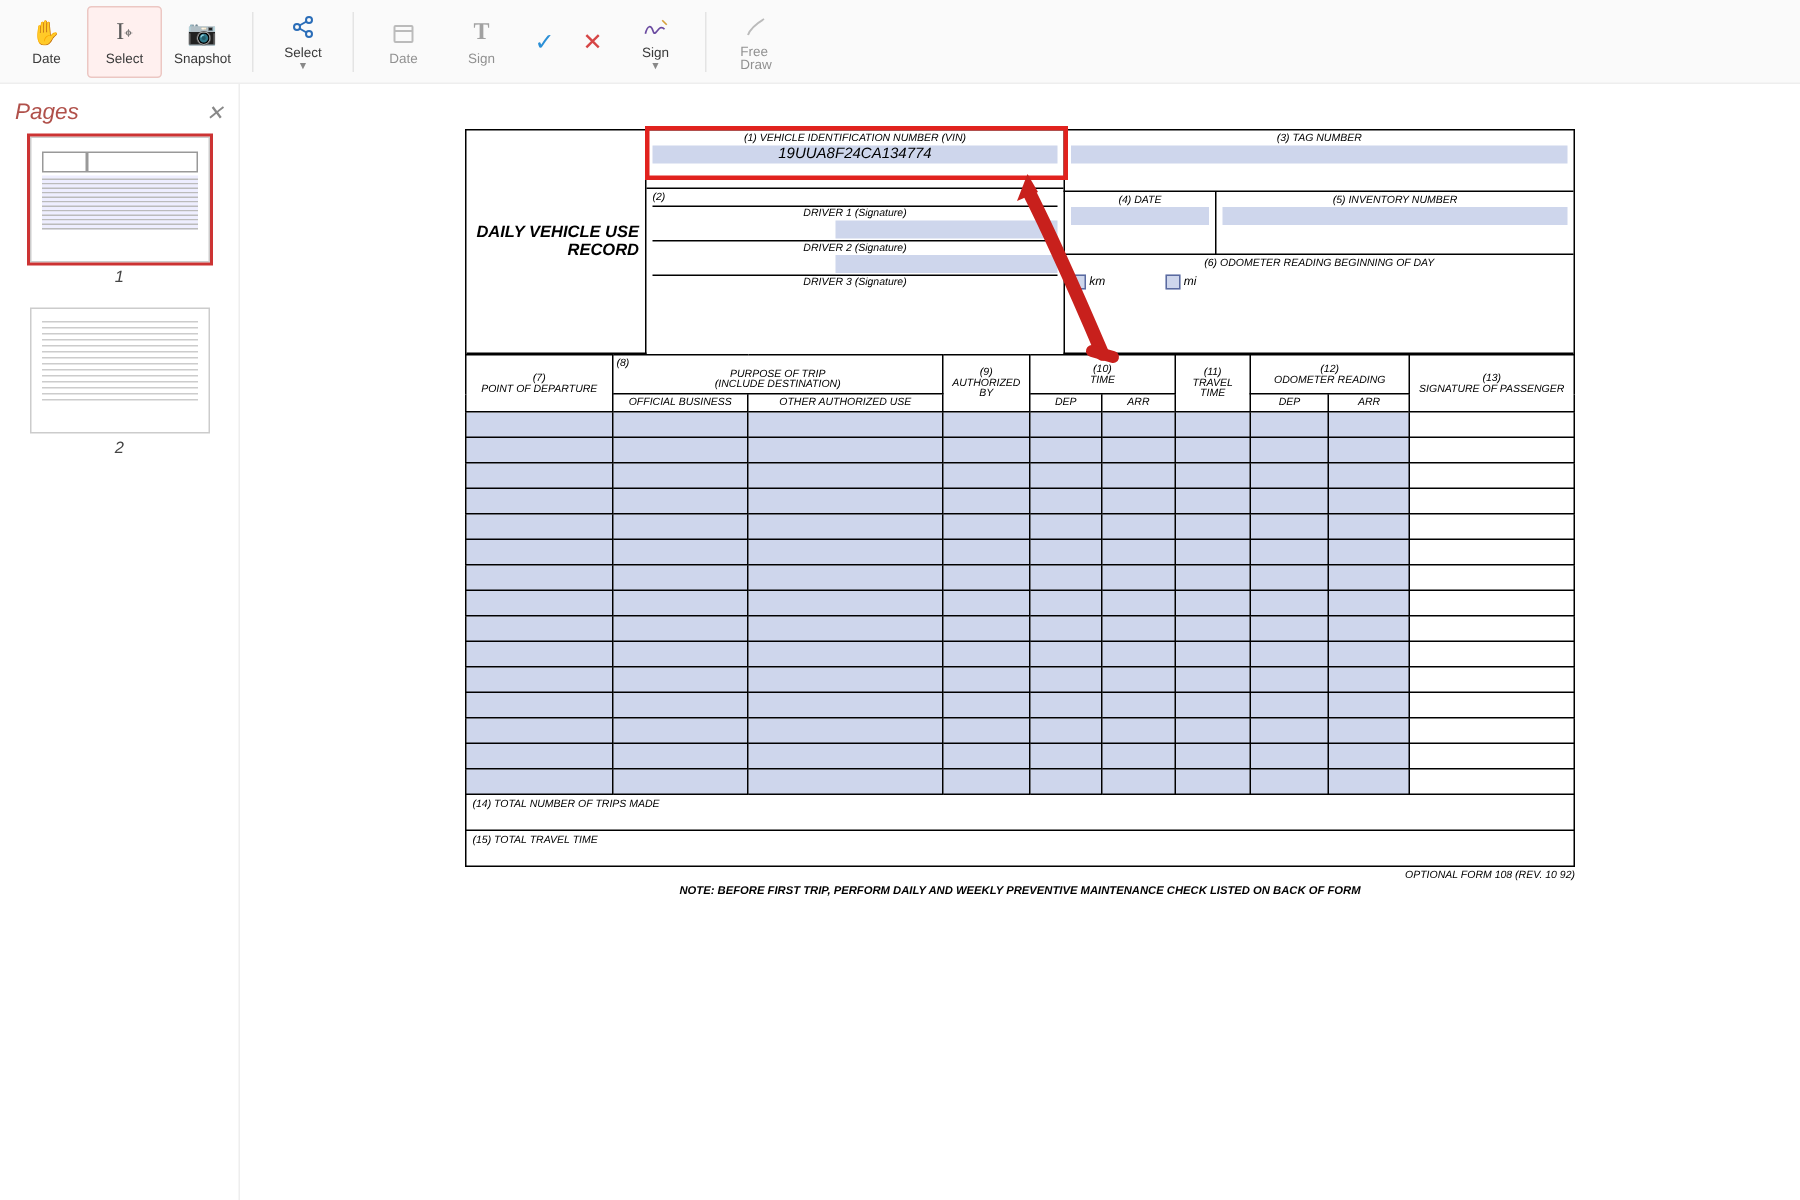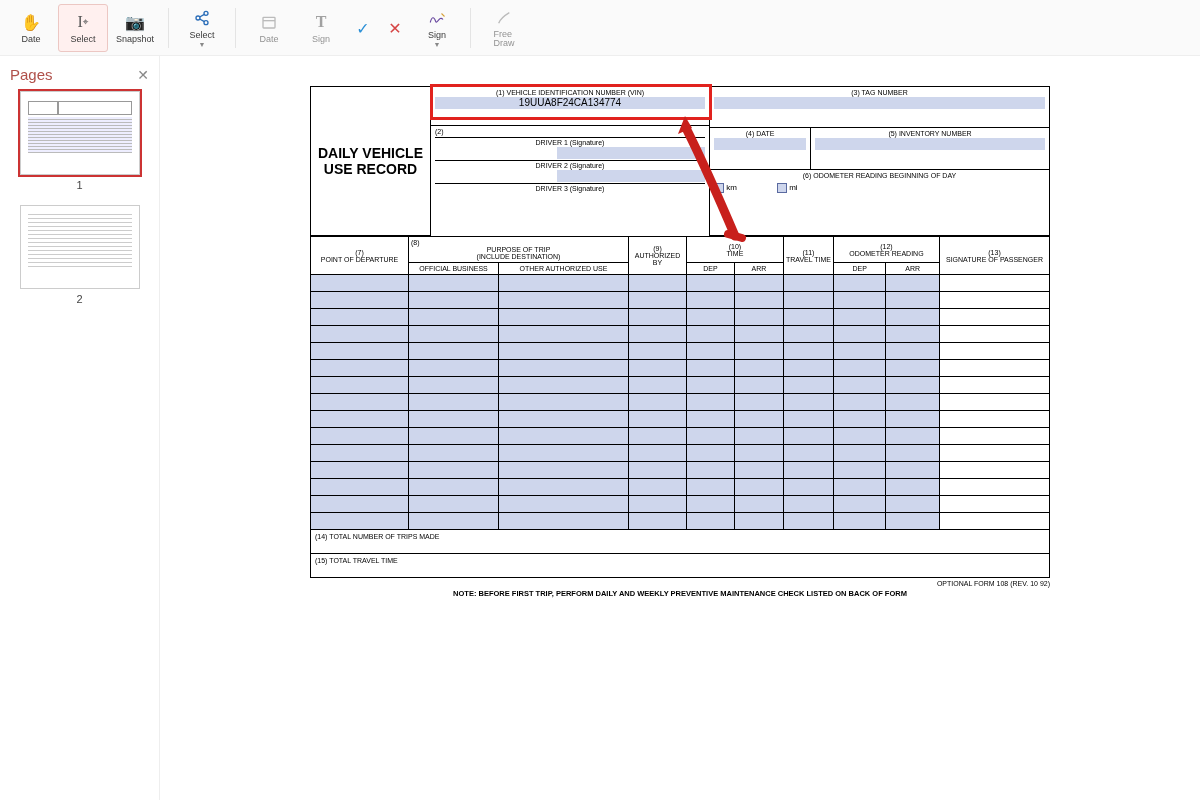--- a/index.html
+++ b/index.html
@@ -6,41 +6,41 @@
   html, body { margin:0; padding:0; font-family: Arial, Helvetica, sans-serif; background:#fff; height:800px; width:1200px; overflow:hidden;}
   
   .toolbar { height:56px; background:#fafafa; border-bottom:1px solid #eee; display:flex; align-items:flex-start; padding:4px 6px; gap:2px; }
   .tool { width:50px; height:48px; display:flex; flex-direction:column; align-items:center; justify-content:center; font-size:9px; color:#3a3a3a; border-radius:3px; cursor:pointer; position:relative;}
   .tool.selected { background:#fff0ef; border:1px solid #ecc7c3;}
   .tool .ic { height:20px; display:flex; align-items:center; justify-content:center; font-size:16px; color:#5a5a5a;}
   .tool .lbl { margin-top:2px; }
   .tool .caret { font-size:7px; color:#888; margin-top:1px;}
   .vsep { width:1px; height:40px; background:#e4e4e4; margin:4px 6px;}
   
-  .body { display:flex; height:744px; }
+  .body { display:flex; height:744px;font-style:italic; }
   .thumbs { width:160px; border-right:1px solid #eee; background:#fff; padding:10px 10px; }
   .thumbs-hdr { display:flex; justify-content:space-between; align-items:center; color:#b0504a; font-size:15px; margin-bottom:8px;}
   .thumbs-hdr .x { color:#888; cursor:pointer; font-size:14px;}
   .thumb { width:120px; height:84px; border:1px solid #ccc; background:#fff; margin:0 auto 4px auto; display:flex; align-items:center; justify-content:center; position:relative;}
   .thumb.sel { outline:2px solid #c33; }
   .thumb-lbl { text-align:center; font-size:11px; color:#444; margin-bottom:14px;}
   .thumb-form { width:108px; height:72px; background:#fff; position:relative; font-size:3px; }
   .thumb-form .hdr { position:absolute; top:4px; left:2px; width:30px; height:14px; border:0.5px solid #999;}
   .thumb-form .hdr2 { position:absolute; top:4px; left:32px; right:2px; height:14px; border:0.5px solid #999;}
   .thumb-form .grid1 { position:absolute; top:20px; left:2px; right:2px; bottom:4px; }
   .thumb-form .grid1 .r { height:3px; border-bottom:0.5px solid #bbb; background:#eef;}
   .thumb2-form { width:108px; height:72px; background:#fff; position:relative;}
   .thumb2-form .r { height:4px; border-bottom:0.5px solid #ccc; margin:0 2px;}
   
   .viewer { flex:1; background:#fff; padding:30px 30px 0 30px; display:flex; justify-content:center; overflow:hidden;}
   .page { width:740px; background:#fff; position:relative; font-size:8px; color:#000;}
   
   .form-top { display:flex; border:1px solid #000; border-bottom:none;}
   .leftbox { width:120px; display:flex; flex-direction:column;}
-  .leftbox .title1 { flex:1; border-right:1px solid #000; border-bottom:1px solid #000; display:flex; align-items:center; justify-content:center; text-align:center; font-weight:bold; font-size:14px; padding:4px;}
+  .leftbox .title1 { flex:1; border-right:1px solid #000; border-bottom:1px solid #000; display:flex; align-items:center; justify-content:center; text-align:right; font-weight:bold; font-size:11px; padding:4px;}
   .leftbox .title2 { flex:1; border-right:1px solid #000; display:flex; align-items:center; justify-content:center; text-align:center; font-weight:bold; font-size:9px; padding:4px;}
   .midbox { flex:1; display:flex; flex-direction:column;}
   .cell { border-bottom:1px solid #000; position:relative; padding:2px 4px 0 4px;}
   .cell .lab { font-size:7px; }
   .cell .fill { height:12px; background:#ced6ec; margin-top:1px;}
   .cell .fill.half { width:55%; margin-left:auto;}
   .cell .sig { text-align:center; font-size:7px; margin-top:1px;}
   .rightbox { width:340px; display:flex; flex-direction:column;}
   .rrow { display:flex; flex:1;text-align:center;}
   .rrow .rc { flex:1; border-left:1px solid #000; border-bottom:1px solid #000; padding:2px 4px 0 4px; position:relative;}

